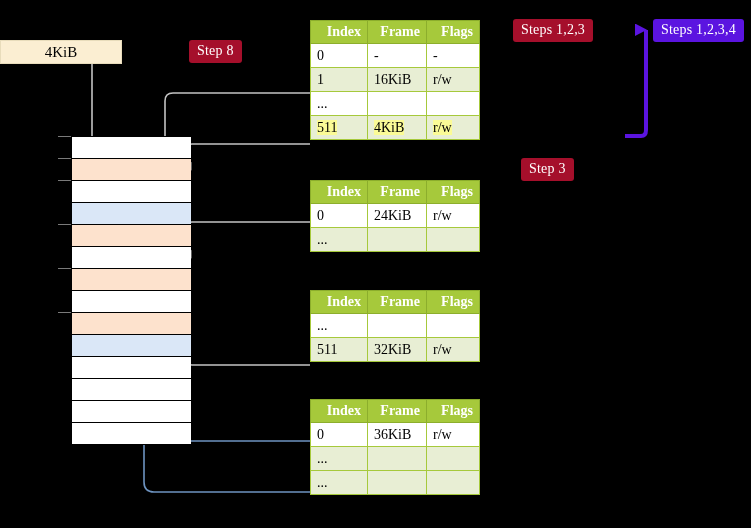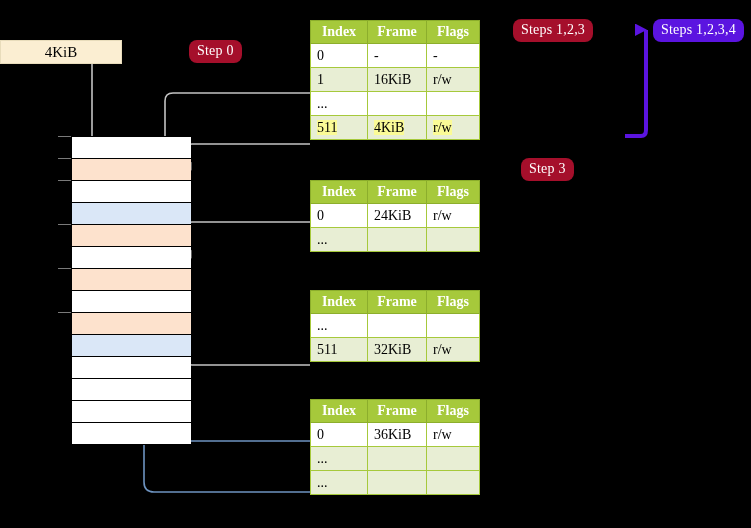--- a/index.html
+++ b/index.html
@@ -16,21 +16,21 @@
     font-family: "Liberation Serif", "DejaVu Serif", serif;
   }
 
   
   .badge {
     position: absolute;
     color: #ffffff;
     font-size: 14px;
     line-height: 14px;
     padding: 4px 8px 5px 8px;
-    border-radius: 8px;
+    border-radius: 3px;
     white-space: nowrap;
     letter-spacing: 0.2px;
   }
   .badge-red { background: #a50f2b; }
   .badge-purple { background: #5b14e0; }
 
   
   .kib-box {
     position: absolute;
     background: #fbeed2;
@@ -76,21 +76,21 @@
     border-collapse: collapse;
     table-layout: fixed;
     background: #ffffff;
     font-size: 14px;
   }
   .ptable th {
     background: #a4c639;
     background: #a6c93b;
     color: #ffffff;
     font-weight: bold;
-    text-align: center;
+    text-align: right;
     padding: 3px 6px;
     border: 1px solid #8cae2c;
     font-size: 14px;
   }
   .ptable td {
     color: #000000;
     text-align: left;
     padding: 3px 6px;
     border: 1px solid #a6c93b;
     height: 17px;
@@ -162,21 +162,21 @@
 
     <g>
       <path d="M625,136 L641,136 Q646,136 646,130 L646,30" stroke="#5b14e0" stroke-width="4" fill="none" marker-end="url(#arrPurple)"></path>
     </g>
   </svg>
 
   <div class="kib-box" style="left:0px; top:40px; width:120px; height:22px;">
     <span>4KiB</span>
   </div>
 
-  <div class="badge badge-red" style="left:189px; top:40px;">Step 0</div>
+  <div class="badge badge-red" style="left:189px; top:40px;">Step 8</div>
   <div class="badge badge-red" style="left:521px; top:158px;">Step 3</div>
   <div class="badge badge-red" style="left:513px; top:19px;">Steps 1,2,3</div>
   <div class="badge badge-purple" style="left:653px; top:19px;">Steps 1,2,3,4</div>
 
   <div class="memcol" id="memcol">
       <div class="memrow white" style="top: 0px;"></div>
       <div class="memrow peach" style="top: 22px;"></div>
       <div class="memrow white" style="top: 44px;"></div>
       <div class="memrow blue" style="top: 66px;"></div>
       <div class="memrow peach" style="top: 88px;"></div>

